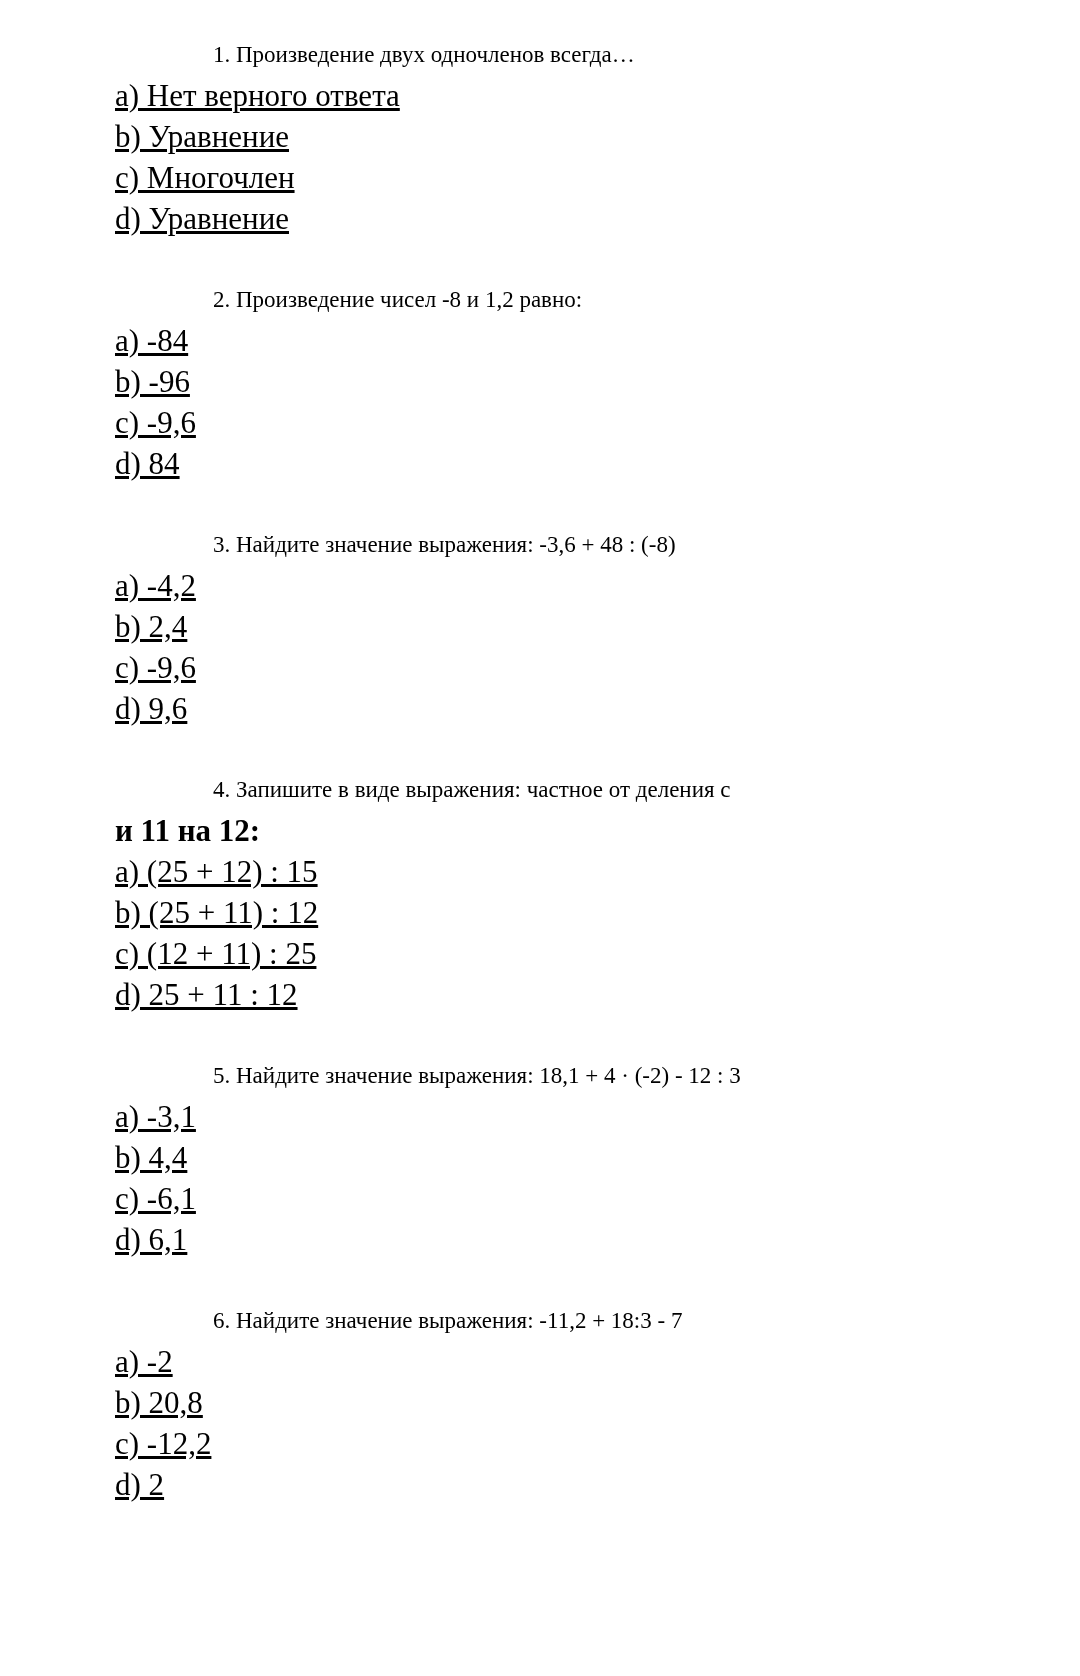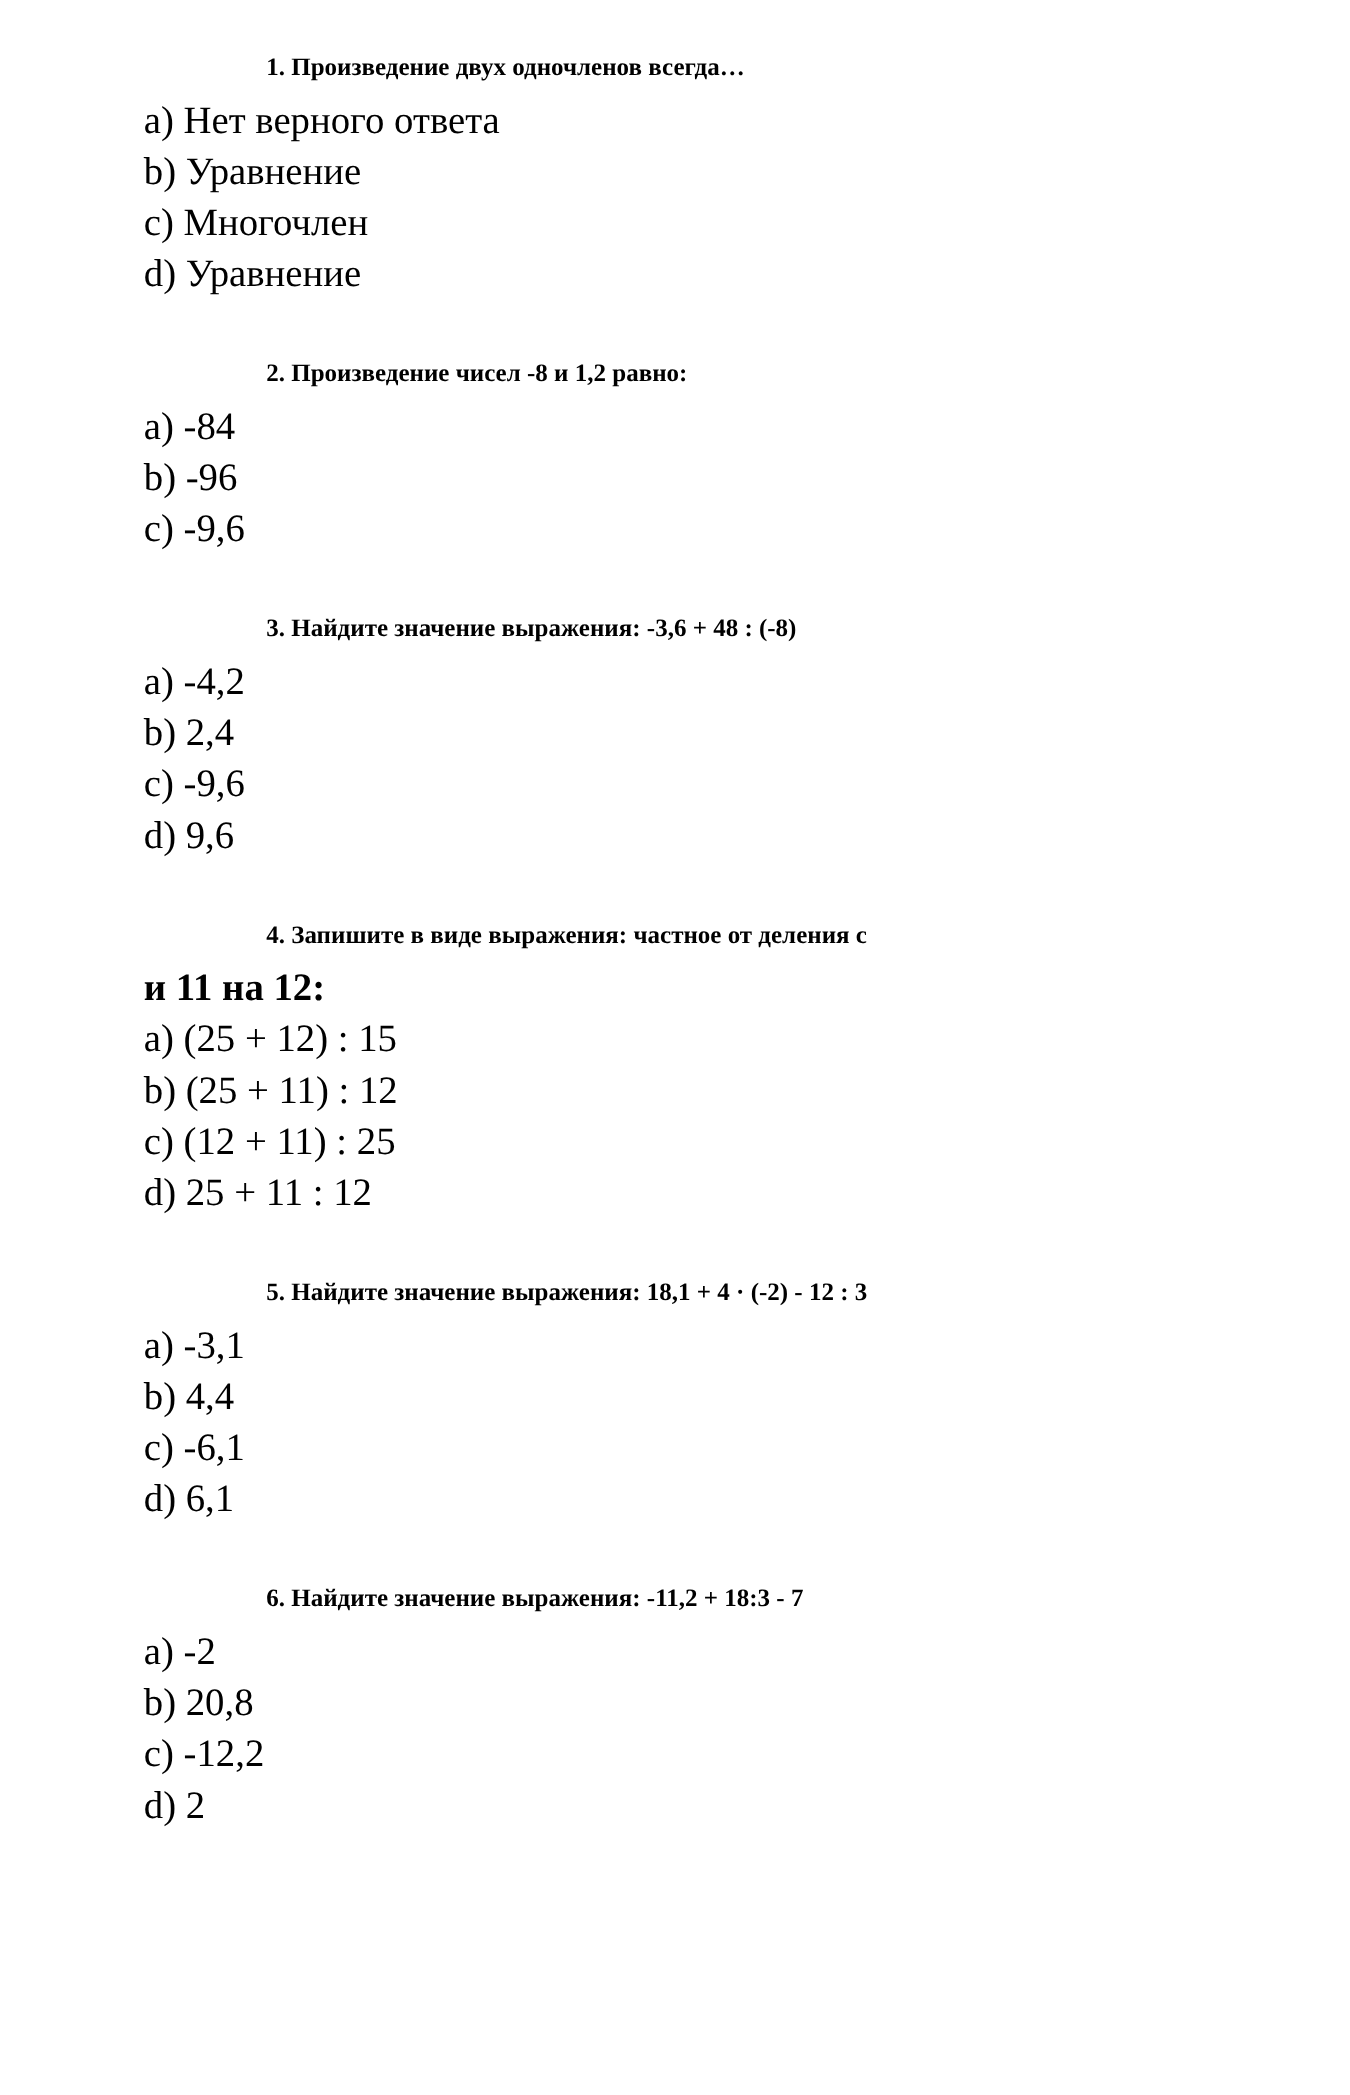--- a/index.html
+++ b/index.html
@@ -20,36 +20,37 @@
     width: 1080px;
     height: 1676px;
     padding: 34px 0 0 115px;        
     overflow: hidden;
   }
   .question + .question {
     margin-top: 40px;               
   }
   .q-heading {
     margin: 0;
-    font-size: 20px;
+    font-size: 23px;
     line-height: 41px;
-    font-weight: 700;
+    font-weight: 400;
     text-indent: 98px;              
     white-space: nowrap;            
   }
   .q-heading-cont {
     font-size: 31px;
     line-height: 41px;
     font-weight: 700;
     white-space: nowrap;
   }
   .options {
     list-style: none;
     margin: 0;
     padding: 0;
+    text-decoration: underline;
   }
   .option {
     font-size: 31px;
     line-height: 41px;
     white-space: nowrap;
   }
 </style>
 </head>
 <body>
 
@@ -62,20 +63,21 @@
         <li class="option">c) Многочлен</li>
         <li class="option">d) Уравнение</li>
       </ul>
     </section>
     <section class="question">
       <h2 class="q-heading">2. Произведение чисел -8 и 1,2 равно:</h2>
       <ul class="options">
         <li class="option">a) -84</li>
         <li class="option">b) -96</li>
         <li class="option">c) -9,6</li>
+        <li class="option">d) 84</li>
       </ul>
     </section>
     <section class="question">
       <h2 class="q-heading">3. Найдите значение выражения: -3,6 + 48 : (-8)</h2>
       <ul class="options">
         <li class="option">a) -4,2</li>
         <li class="option">b) 2,4</li>
         <li class="option">c) -9,6</li>
         <li class="option">d) 9,6</li>
       </ul>

